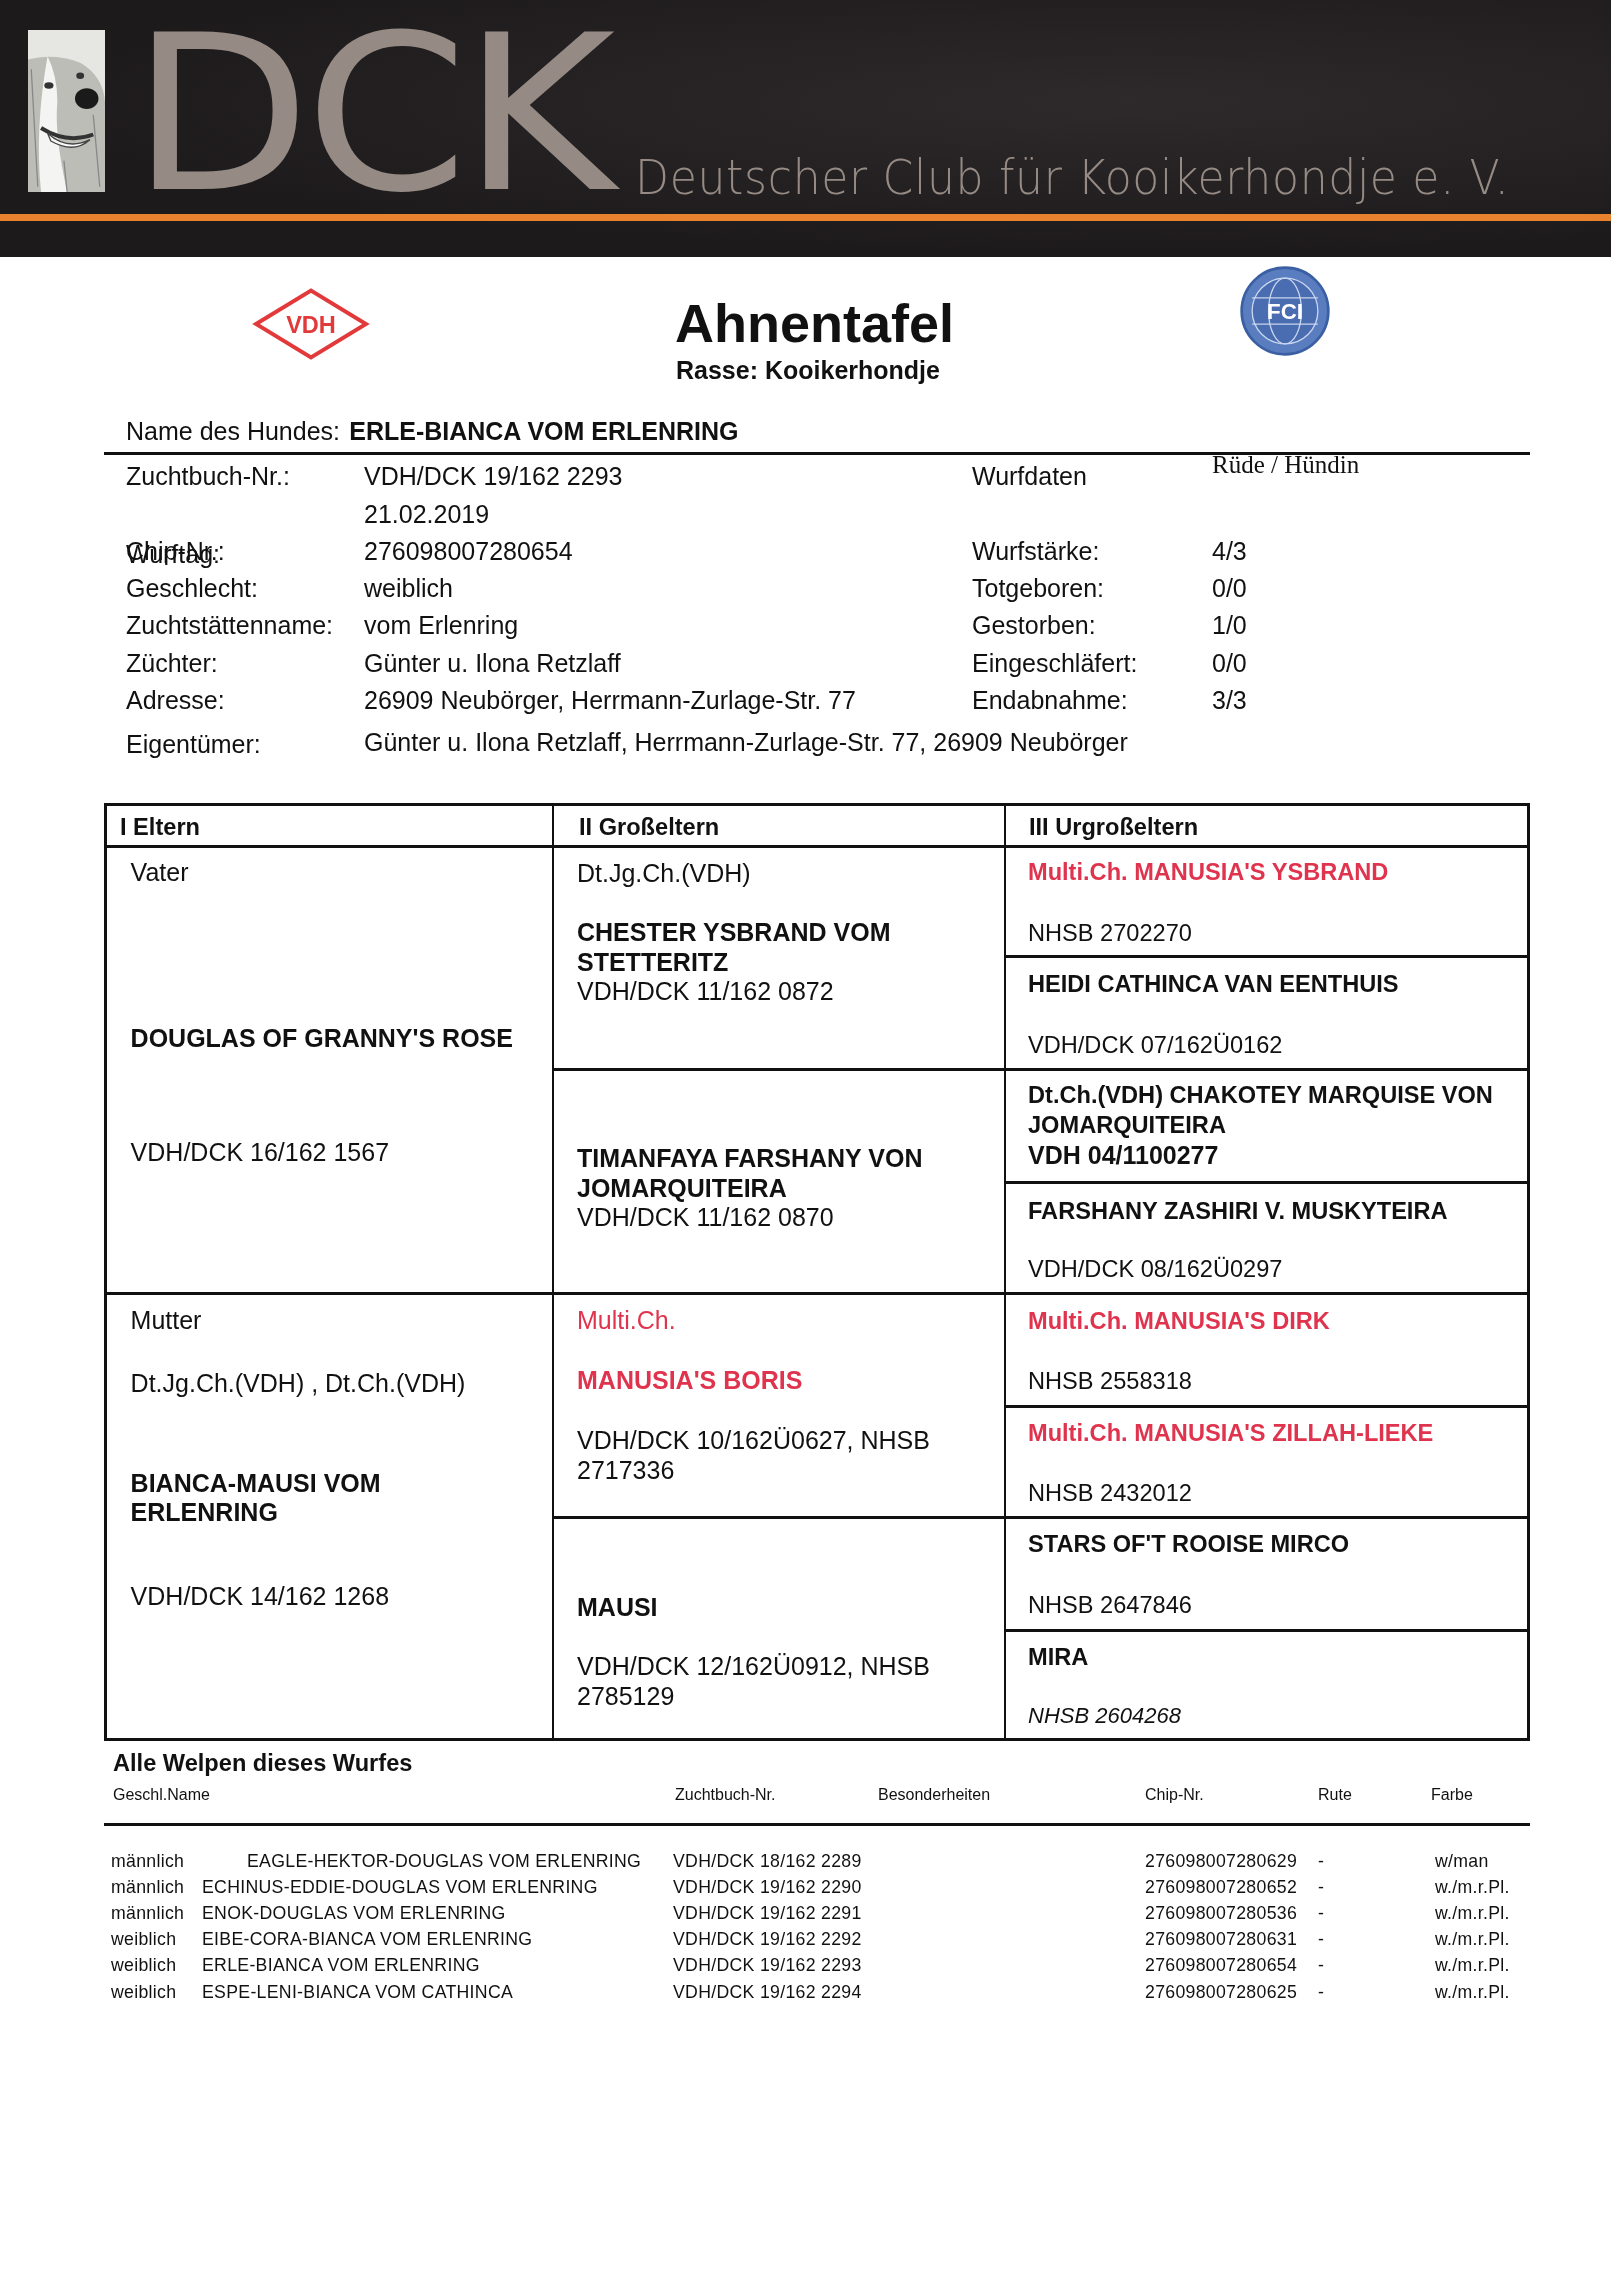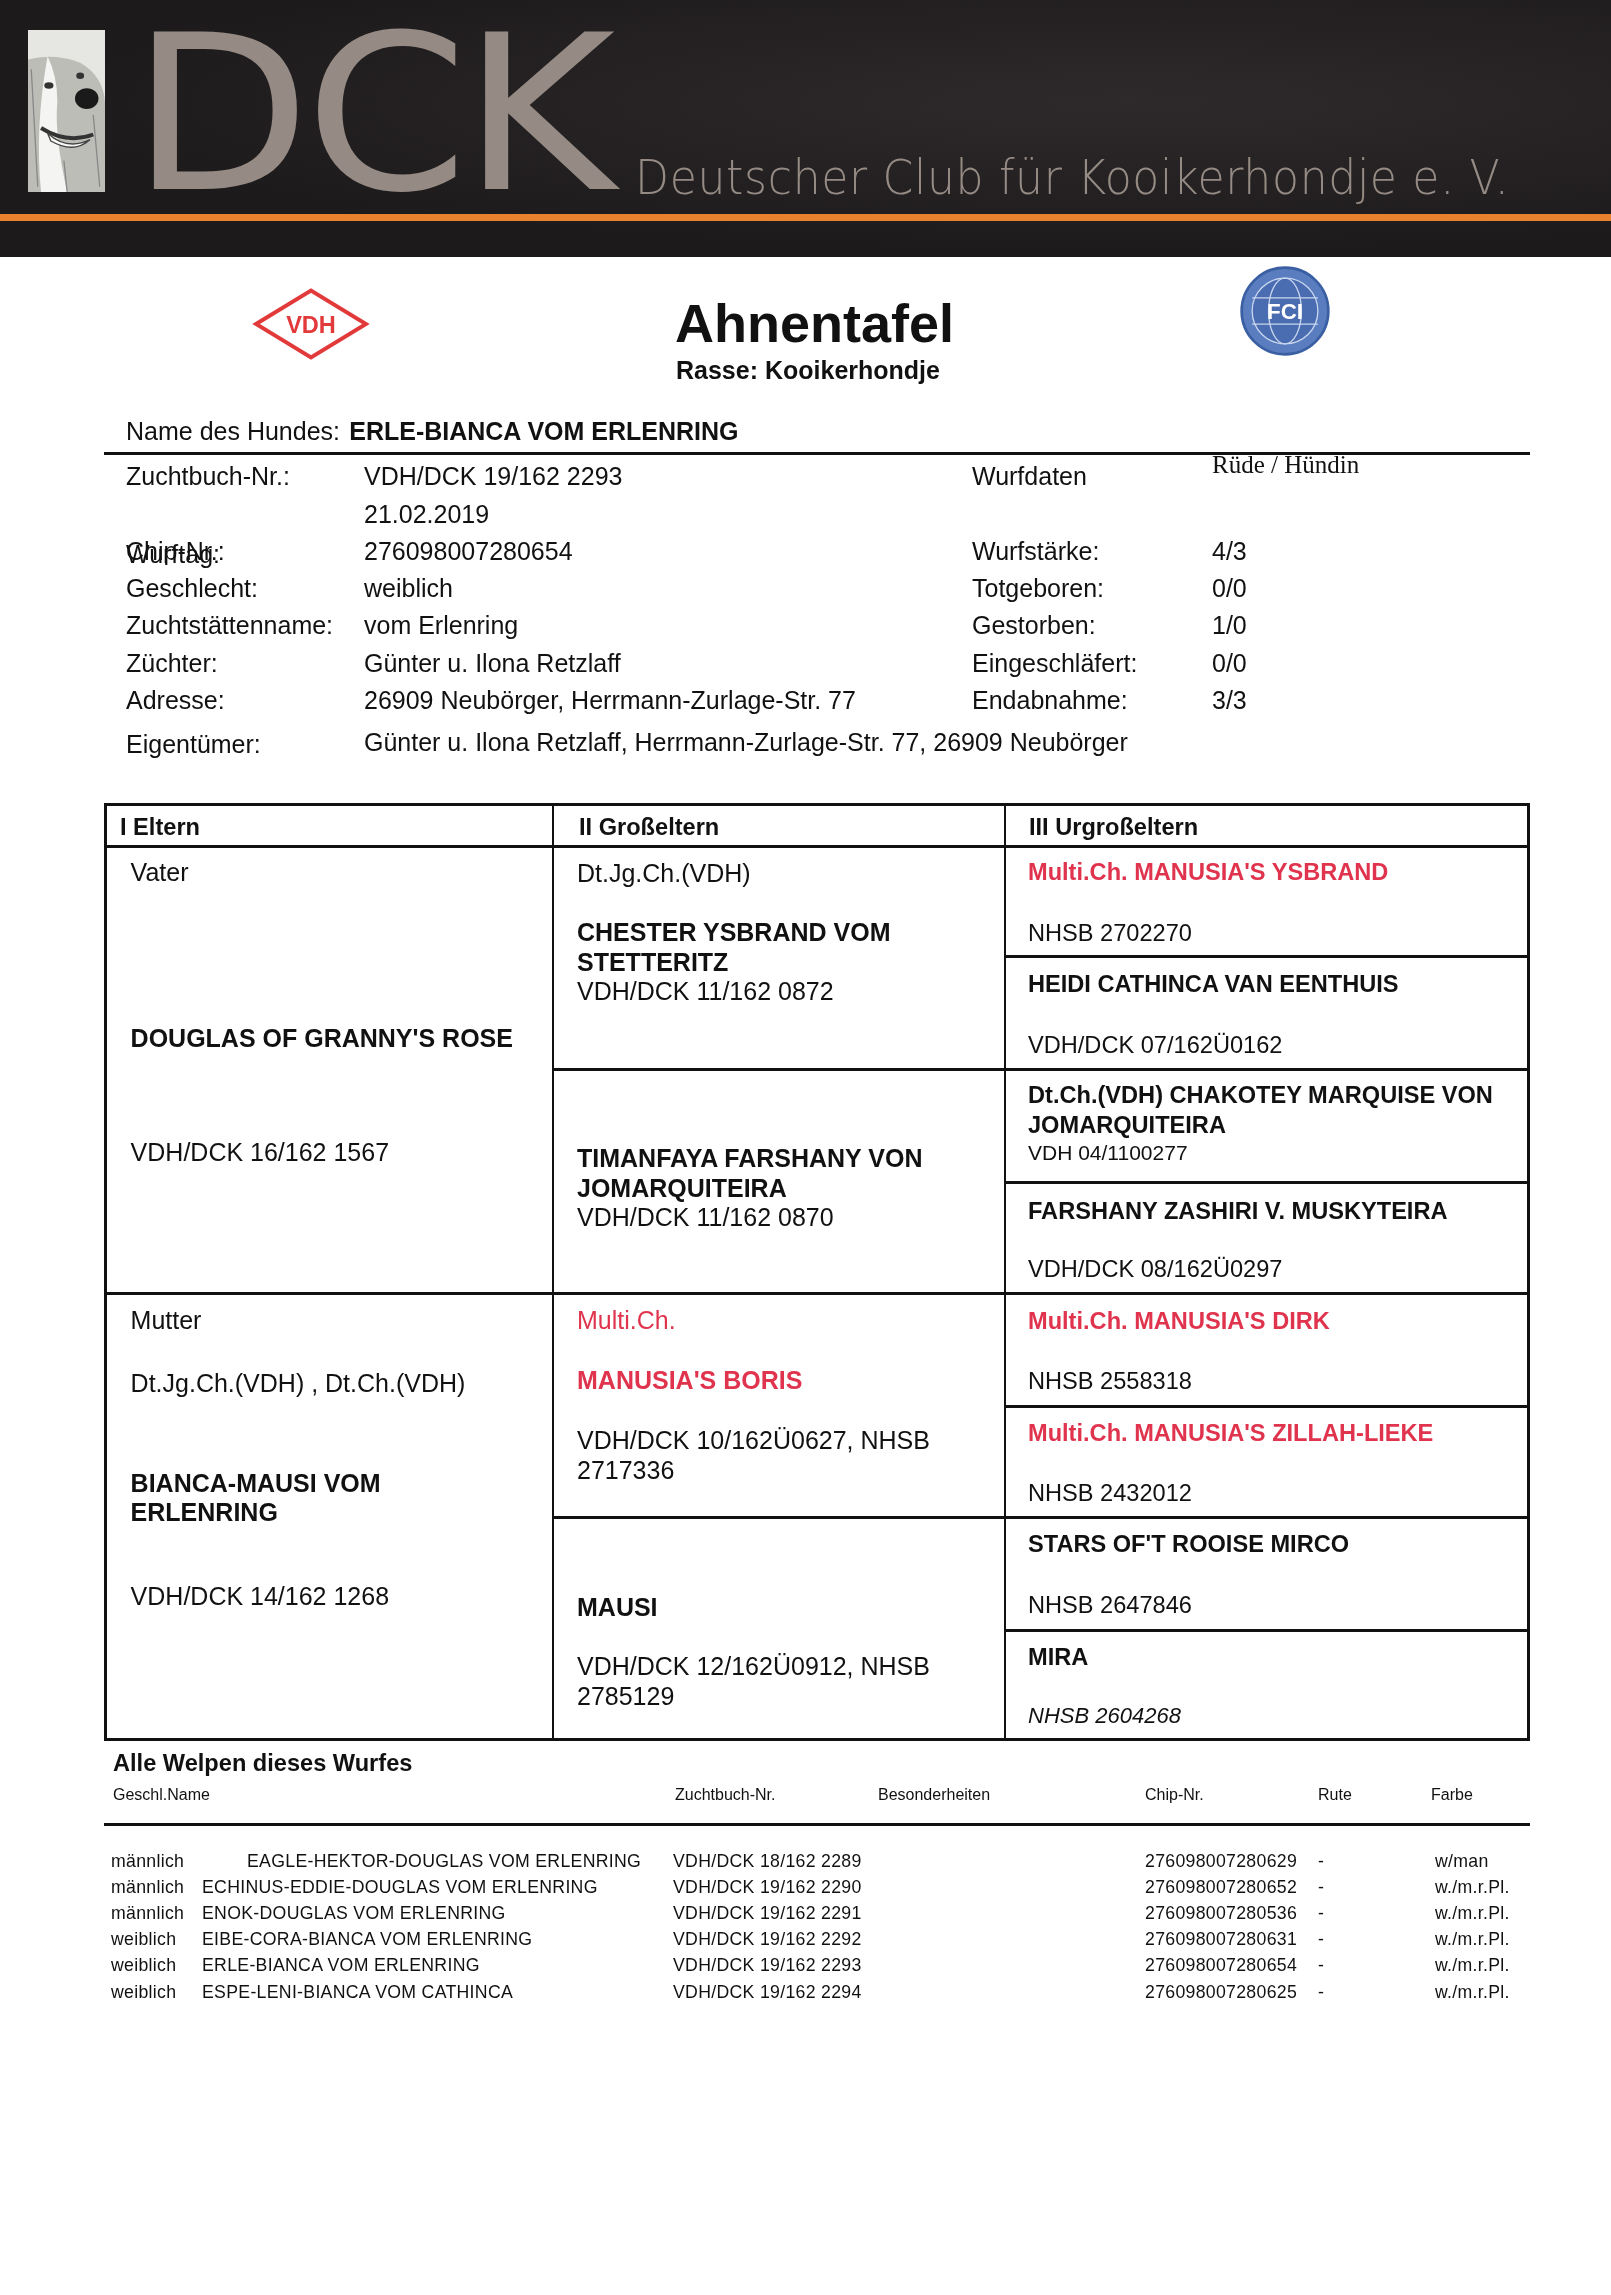--- a/index.html
+++ b/index.html
@@ -169,21 +169,21 @@
   <div class="pt" style="left:470px;top:875px;">2785129</div>
 
   <div class="pt b red" style="left:921px;top:52px;font-size:23.6px;">Multi.Ch. MANUSIA'S YSBRAND</div>
   <div class="pt" style="left:921px;top:113px;font-size:23.6px;">NHSB 2702270</div>
 
   <div class="pt b" style="left:921px;top:164px;font-size:23.6px;">HEIDI CATHINCA VAN EENTHUIS</div>
   <div class="pt" style="left:921px;top:225px;font-size:23.6px;">VDH/DCK 07/162Ü0162</div>
 
   <div class="pt b" style="left:921px;top:275px;font-size:23.6px;">Dt.Ch.(VDH) CHAKOTEY MARQUISE VON</div>
   <div class="pt b" style="left:921px;top:305px;font-size:23.6px;">JOMARQUITEIRA</div>
-  <div class="pt" style="left:921px;top:334px;font-size:21px;">VDH 04/1100277</div>
+  <div class="pt" style="left:921px;top:334px;font-size:25px;font-weight:bold;">VDH 04/1100277</div>
 
   <div class="pt b" style="left:921px;top:391px;font-size:23.6px;">FARSHANY ZASHIRI V. MUSKYTEIRA</div>
   <div class="pt" style="left:921px;top:449px;font-size:23.6px;">VDH/DCK 08/162Ü0297</div>
 
   <div class="pt b red" style="left:921px;top:501px;font-size:23.6px;">Multi.Ch. MANUSIA'S DIRK</div>
   <div class="pt" style="left:921px;top:561px;font-size:23.6px;">NHSB 2558318</div>
 
   <div class="pt b red" style="left:921px;top:613px;font-size:23.6px;">Multi.Ch. MANUSIA'S ZILLAH-LIEKE</div>
   <div class="pt" style="left:921px;top:673px;font-size:23.6px;">NHSB 2432012</div>
 

